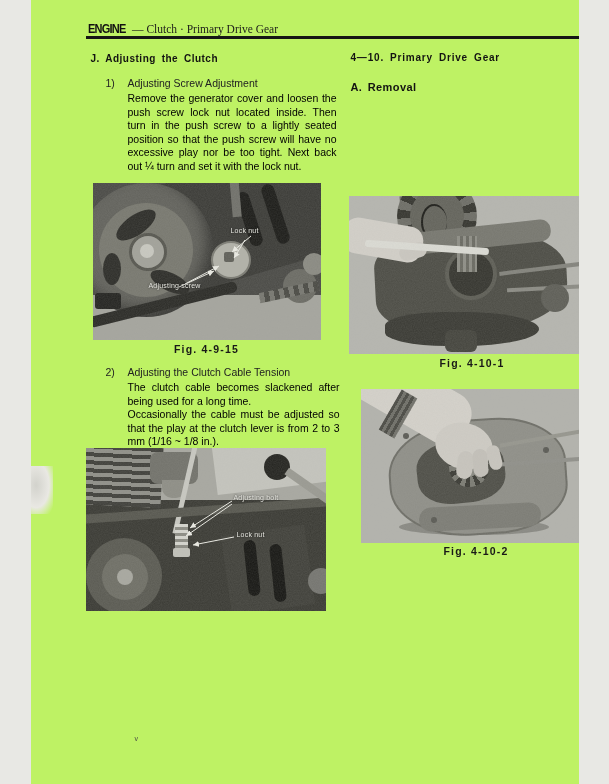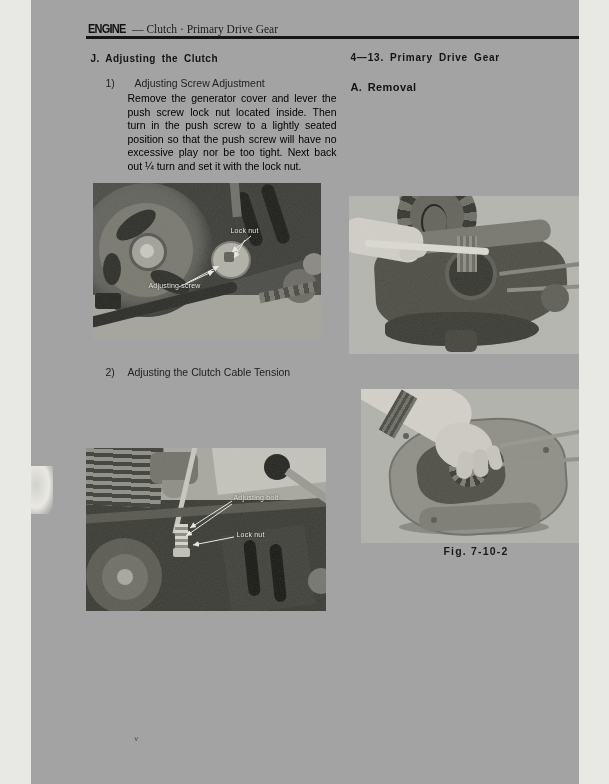--- a/index.html
+++ b/index.html
@@ -1,18 +1,18 @@
 <!DOCTYPE html>
 <html><head>
 <meta charset="utf-8">
 <style>
   html,body{margin:0;padding:0;background:#e8e8e4;}
   .page{
     position:relative;width:548px;height:784px;margin:0 auto;
-    background:#a3a3a3;overflow:hidden;
+    background:#bef264;overflow:hidden;
     font-family:"Liberation Sans",sans-serif;color:#28282
 
 6;
   }
   
   .header{position:absolute;left:57px;top:19px;white-space:nowrap;}
   .logo{font-family:"Liberation Sans",sans-serif;font-weight:bold;font-size:12.5px;
         letter-spacing:-0.9px;color:#111;display:inline-block;transform:scaleX(.88);transform-origin:left bottom;}
   .header-title{font-family:"Liberation Serif",serif;font-size:11.5px;color:#1c1c1a;margin-left:2px;}
   .header-rule{position:absolute;left:55px;top:36px;width:527px;height:3px;background:#161614;}
@@ -62,22 +62,22 @@
 <div class="page">
 
   <div class="header">
     <span class="logo">ENGINE</span><span class="header-title">— Clutch · Primary Drive Gear</span>
   </div>
   <div class="header-rule"></div>
 
   <div class="heading" style="left:60px;top:53px;">J. Adjusting the Clutch</div>
 
   <div class="item-num" style="left:75px;top:77px;">1)</div>
-  <div class="item-title" style="left:104px;top:77px;">Adjusting Screw Adjustment</div>
-  <div class="body-block" style="left:97px;top:92px;width:209px;">Remove the generator cover and lever the push screw lock nut located inside. Then turn in the push screw to a lightly seated position so that the push screw will have no excessive play nor be too tight. Next back out ¼ turn and set it with the lock nut.</div>
+  <div class="item-title" style="left:97px;top:77px;">Adjusting Screw Adjustment</div>
+  <div class="body-block" style="left:97px;top:92px;width:209px;">Remove the generator cover and loosen the push screw lock nut located inside. Then turn in the push screw to a lightly seated position so that the push screw will have no excessive play nor be too tight. Next back out ¼ turn and set it with the lock nut.</div>
 
   <div class="photo" style="left:62px;top:183px;width:228px;height:157px;">
     <div class="sh" style="left:0;top:112px;width:228px;height:45px;background:#a5a59e;"></div>
     <div class="sh" style="left:78px;top:-24px;width:175px;height:112px;background:#3b3b37;transform:rotate(-16deg);"></div>
     <div class="sh" style="left:150px;top:8px;width:13px;height:56px;background:#1b1b18;border-radius:7px;transform:rotate(-18deg);"></div>
     <div class="sh" style="left:176px;top:0px;width:13px;height:62px;background:#1b1b18;border-radius:7px;transform:rotate(-18deg);"></div>
     <div class="sh" style="left:138px;top:-6px;width:9px;height:40px;background:#70706a;transform:rotate(-5deg);"></div>
     <div class="sh" style="left:-14px;top:0px;width:134px;height:134px;border-radius:50%;background:#62625c;box-shadow:inset -6px -8px 14px rgba(0,0,0,.45);"></div>
     <div class="sh" style="left:6px;top:20px;width:94px;height:94px;border-radius:50%;background:#78786f;"></div>
     <div class="sh" style="left:20px;top:32px;width:46px;height:20px;border-radius:50%;background:#2c2c28;transform:rotate(-35deg);"></div>
@@ -97,23 +97,28 @@
     <svg class="arrows" viewBox="0 0 228 157">
       <line x1="158" y1="53" x2="139" y2="69" stroke="#ecece5" stroke-width="1" marker-end="url(#ah)"></line>
       <line x1="152" y1="57" x2="141" y2="75" stroke="#ecece5" stroke-width="1" marker-end="url(#ah)"></line>
       <line x1="92" y1="101" x2="126" y2="83" stroke="#ecece5" stroke-width="1" marker-end="url(#ah)"></line>
       <line x1="86" y1="104" x2="121" y2="88" stroke="#ecece5" stroke-width="1" marker-end="url(#ah)"></line>
     </svg>
     <svg class="grain">
         <rect width="100%" height="100%" filter="url(#grain)"></rect>
       </svg>
   </div>
+  <div class="caption" style="left:62px;top:343px;width:228px;">Fig. 4-9-15</div>
 
   <div class="item-num" style="left:75px;top:366px;">2)</div>
   <div class="item-title" style="left:97px;top:366px;">Adjusting the Clutch Cable Tension</div>
+  <div class="body-block" style="left:97px;top:381px;width:212px;">
+    <p>The clutch cable becomes slackened after being used for a long time.</p>
+    <p>Occasionally the cable must be adjusted so that the play at the clutch lever is from 2 to 3 mm (1/16 ~ 1/8 in.).</p>
+  </div>
 
   <div class="photo" style="left:55px;top:448px;width:240px;height:163px;background:#3a3a34;">
     <div class="sh" style="left:0;top:0;width:240px;height:52px;background:#a8a8a1;"></div>
     <div class="sh" style="left:-4px;top:-2px;width:80px;height:60px;background:repeating-linear-gradient(180deg,#3f3f3a 0 4px,#8f8f88 4px 8px);transform:rotate(3deg);"></div>
     <div class="sh" style="left:128px;top:-14px;width:120px;height:54px;background:#c5c5be;transform:rotate(-7deg);"></div>
     <div class="sh" style="left:178px;top:6px;width:26px;height:26px;border-radius:50%;background:#23231f;"></div>
     <div class="sh" style="left:64px;top:4px;width:48px;height:32px;background:#72726b;border-radius:8px;"></div>
     <div class="sh" style="left:76px;top:32px;width:24px;height:18px;background:#8e8e86;border-radius:0 0 10px 10px;"></div>
     <div class="sh" style="left:108px;top:-8px;width:5px;height:96px;background:#c9c9c2;transform:rotate(13deg);transform-origin:top center;"></div>
     <div class="sh" style="left:89px;top:76px;width:13px;height:26px;background:repeating-linear-gradient(180deg,#d6d6cf 0 3px,#8c8c84 3px 6px);"></div>
@@ -132,21 +137,21 @@
     <svg class="arrows" viewBox="0 0 240 163">
       <line x1="146" y1="53" x2="104" y2="80" stroke="#ecece5" stroke-width="1" marker-end="url(#ah)"></line>
       <line x1="146" y1="56" x2="100" y2="88" stroke="#ecece5" stroke-width="1" marker-end="url(#ah)"></line>
       <line x1="148" y1="89" x2="107" y2="97" stroke="#ecece5" stroke-width="1" marker-end="url(#ah)"></line>
     </svg>
     <svg class="grain">
         <rect width="100%" height="100%" filter="url(#grain)"></rect>
       </svg>
   </div>
 
-  <div class="heading" style="left:320px;top:52px;letter-spacing:.8px;">4—13.  Primary Drive Gear</div>
+  <div class="heading" style="left:320px;top:52px;letter-spacing:.8px;">4—10.  Primary Drive Gear</div>
   <div class="subheading" style="left:320px;top:81px;">A. Removal</div>
   <div class="body-block" style="left:345px;top:98px;width:215px;">
   </div>
 
   <div class="photo" style="left:318px;top:196px;width:247px;height:158px;background:#b6b6b0;">
     <div class="sh" style="left:52px;top:0px;width:11px;height:44px;background:#6a6a63;transform:rotate(-4deg);"></div>
     <div class="sh" style="left:48px;top:-20px;width:80px;height:80px;border-radius:50%;background:repeating-conic-gradient(#6d6d66 0deg 14deg,#35352f 14deg 28deg);"></div>
     <div class="sh" style="left:61px;top:-7px;width:54px;height:54px;border-radius:50%;background:#63635b;"></div>
     <div class="sh" style="left:72px;top:8px;width:24px;height:32px;border:2px solid #1d1d19;border-right:none;border-radius:50%;"></div>
     <div class="sh" style="left:26px;top:36px;width:192px;height:100px;background:#4c4c45;border-radius:32% 42% 45% 35%;transform:rotate(-3deg);"></div>
@@ -158,20 +163,21 @@
     <div class="sh" style="left:16px;top:48px;width:124px;height:7px;background:#dcdcd5;border-radius:3px;transform:rotate(4deg);"></div>
     <div class="sh" style="left:150px;top:70px;width:97px;height:4px;background:#83837c;transform:rotate(-7deg);"></div>
     <div class="sh" style="left:158px;top:90px;width:89px;height:4px;background:#8b8b84;transform:rotate(-3deg);"></div>
     <div class="sh" style="left:192px;top:88px;width:28px;height:28px;border-radius:50%;background:#5e5e57;"></div>
     <div class="sh" style="left:36px;top:116px;width:154px;height:34px;background:#3a3a34;border-radius:40% 50% 50% 40%;"></div>
     <div class="sh" style="left:96px;top:134px;width:32px;height:22px;background:#44443d;border-radius:6px;"></div>
     <svg class="grain">
         <rect width="100%" height="100%" filter="url(#grain)"></rect>
       </svg>
   </div>
+  <div class="caption" style="left:318px;top:357px;width:247px;">Fig. 4-10-1</div>
 
   <div class="photo" style="left:330px;top:389px;width:231px;height:154px;background:#b3b3ad;">
     <div class="sh" style="left:38px;top:130px;width:150px;height:16px;background:rgba(60,60,55,.35);border-radius:50%;"></div>
     <div class="sh" style="left:28px;top:30px;width:174px;height:112px;background:#8f8f88;border:2px solid #6e6e67;border-radius:45% 40% 40% 45%;transform:rotate(-4deg);"></div>
     <div class="sh" style="left:56px;top:52px;width:88px;height:62px;background:#4e4e47;border-radius:40%;transform:rotate(-6deg);"></div>
     <div class="sh" style="left:88px;top:58px;width:40px;height:40px;border-radius:50%;background:repeating-conic-gradient(#7b7b73 0deg 16deg,#3a3a34 16deg 32deg);"></div>
     <div class="sh" style="left:98px;top:68px;width:20px;height:20px;border-radius:50%;background:#8a8a82;"></div>
     <div class="sh" style="left:58px;top:116px;width:122px;height:24px;background:#7c7c75;border-radius:12px;transform:rotate(-3deg);"></div>
     <div class="sh" style="left:42px;top:44px;width:6px;height:6px;border-radius:50%;background:#5a5a54;"></div>
     <div class="sh" style="left:182px;top:58px;width:6px;height:6px;border-radius:50%;background:#5a5a54;"></div>
@@ -183,21 +189,21 @@
     <div class="sh" style="left:-18px;top:-20px;width:132px;height:54px;background:#d5d2cb;border-radius:22px;transform:rotate(30deg);"></div>
     <div class="sh" style="left:28px;top:2px;width:18px;height:46px;background:repeating-linear-gradient(90deg,#4a4a44 0 3px,#6f6f68 3px 6px);transform:rotate(30deg);"></div>
     <div class="sh" style="left:74px;top:34px;width:58px;height:46px;background:#cfccc5;border-radius:50%;transform:rotate(14deg);"></div>
     <div class="sh" style="left:96px;top:62px;width:16px;height:28px;background:#c8c5be;border-radius:8px;transform:rotate(8deg);"></div>
     <div class="sh" style="left:112px;top:60px;width:15px;height:28px;background:#c4c1ba;border-radius:8px;transform:rotate(-4deg);"></div>
     <div class="sh" style="left:127px;top:56px;width:13px;height:25px;background:#c9c6bf;border-radius:7px;transform:rotate(-14deg);"></div>
     <svg class="grain">
         <rect width="100%" height="100%" filter="url(#grain)"></rect>
       </svg>
   </div>
-  <div class="caption" style="left:330px;top:545px;width:231px;">Fig. 7-10-2</div>
+  <div class="caption" style="left:330px;top:545px;width:231px;">Fig. 4-10-2</div>
 
   <div class="stray">v</div>
 
   <div class="smudge"></div>
   <div class="art" style="left:576px;top:68px;width:24px;height:40px;border:2px solid #d3d3cf;border-left:none;border-radius:0 13px 13px 0;"></div>
   <div class="art" style="left:578px;top:145px;width:30px;height:50px;border-left:1.5px solid #d6d6d2;border-top:1.5px solid #d6d6d2;border-bottom:1.5px solid #d6d6d2;"></div>
   <div class="art" style="left:578px;top:228px;width:24px;height:30px;border:2px solid #d2d2ce;border-radius:50%;"></div>
   <div class="art" style="left:580px;top:370px;width:20px;height:28px;border:2px solid #d5d5d1;border-left:none;border-radius:0 50% 50% 0;"></div>
   <div class="art" style="left:582px;top:505px;width:18px;height:26px;border:2px solid #d5d5d1;border-left:none;border-radius:0 50% 50% 0;"></div>
   <div class="art" style="left:580px;top:573px;width:29px;height:52px;border-left:1.5px solid #d8d8d4;border-top:1.5px solid #d8d8d4;border-bottom:1.5px solid #d8d8d4;"></div>

